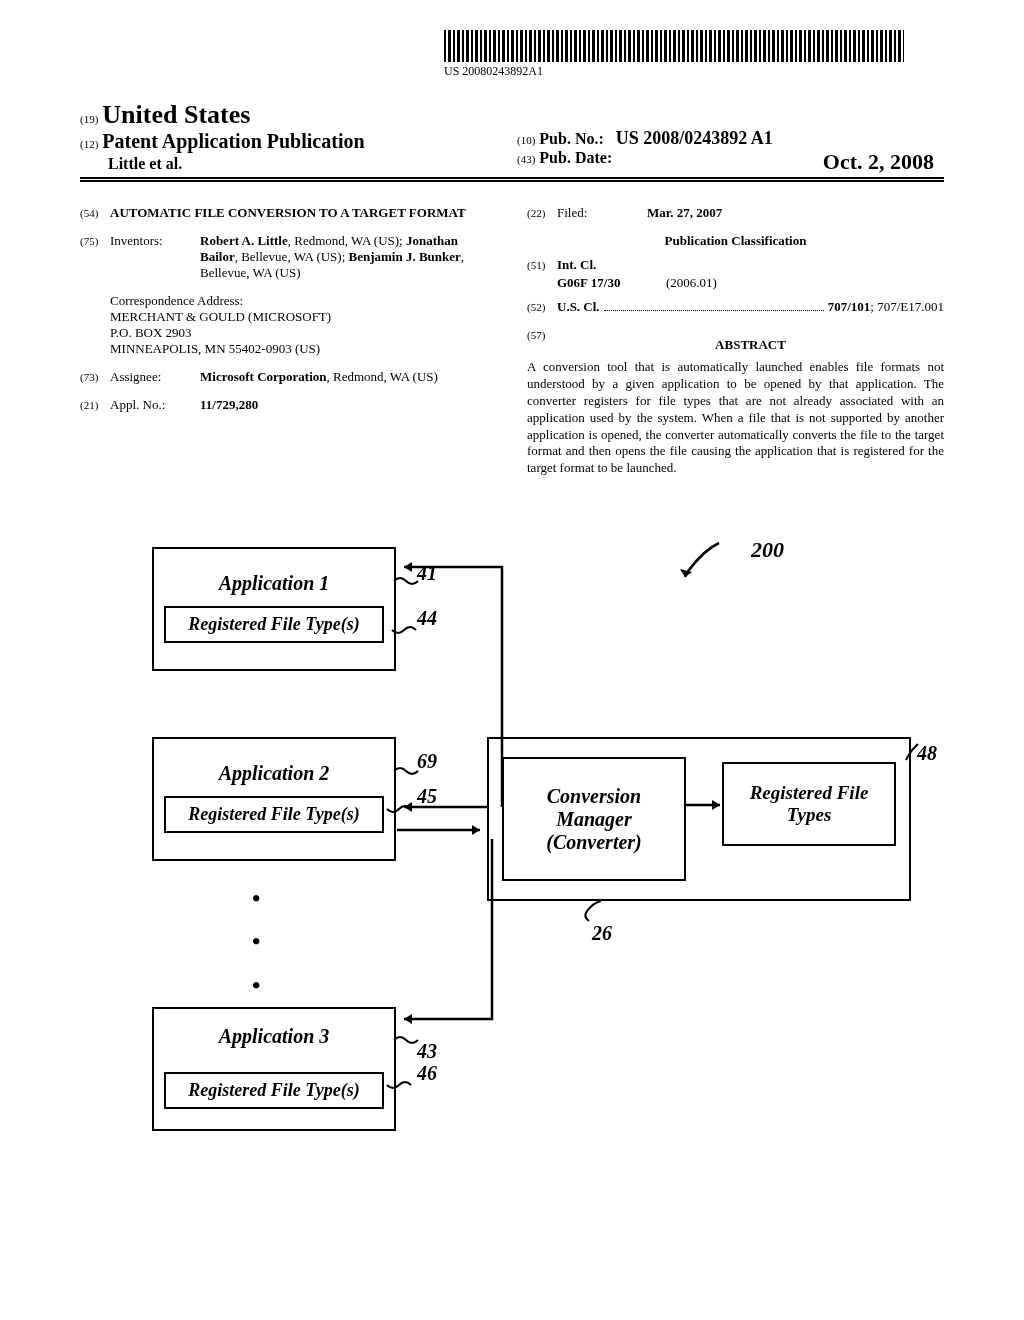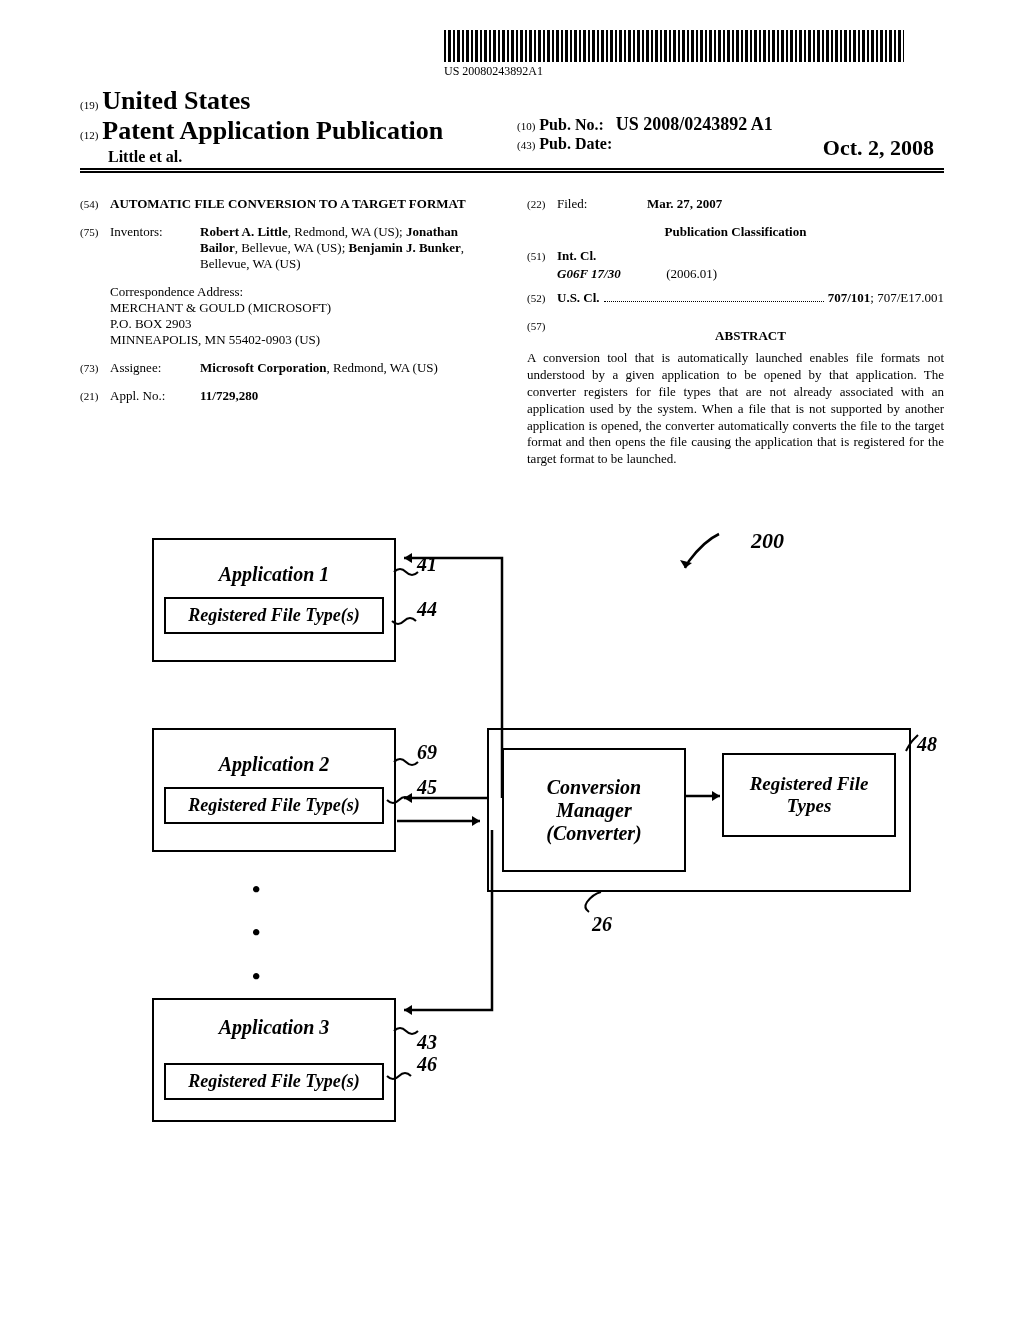--- a/index.html
+++ b/index.html
@@ -28,35 +28,35 @@
     .barcode-text {
       font-size: 12px;
       text-align: left;
       margin-top: 2px;
     }
     .header {
       display: flex;
       justify-content: center;
       border-bottom: 2px solid #000;
       padding-bottom: 2px;
-      margin-top: 7px;
+      margin-top: 21px;
     }
     .header-left {
       flex: 1;
     }
     .header-right {
       flex: 1;
       padding-left: 10px;
     }
     .country {
       font-size: 26px;
       font-weight: bold;
     }
     .pub-type {
-      font-size: 26px;
+      font-size: 20px;
       font-weight: bold;
     }
     .authors-line {
       font-size: 16px;
       font-weight: bold;
       margin-top: 2px;
     }
     .small-code {
       font-size: 11px;
       vertical-align: middle;
@@ -112,21 +112,20 @@
       font-size: 13px;
     }
     .section-header {
       text-align: center;
       font-weight: bold;
       margin: 8px 0;
       font-size: 13px;
     }
     .int-cl-row {
       font-weight: bold;
-      font-style: italic;
     }
     .us-cl-row {
       display: flex;
       align-items: baseline;
     }
     .dots {
       flex: 1;
       border-bottom: 1px dotted #000;
       margin: 0 4px;
       height: 10px;

